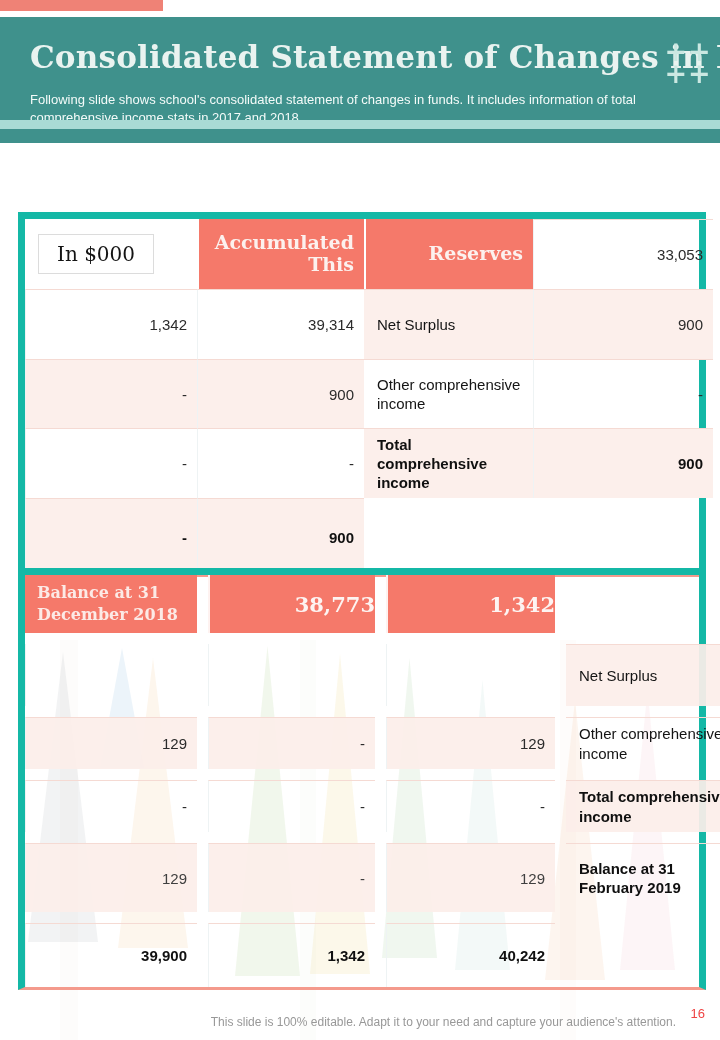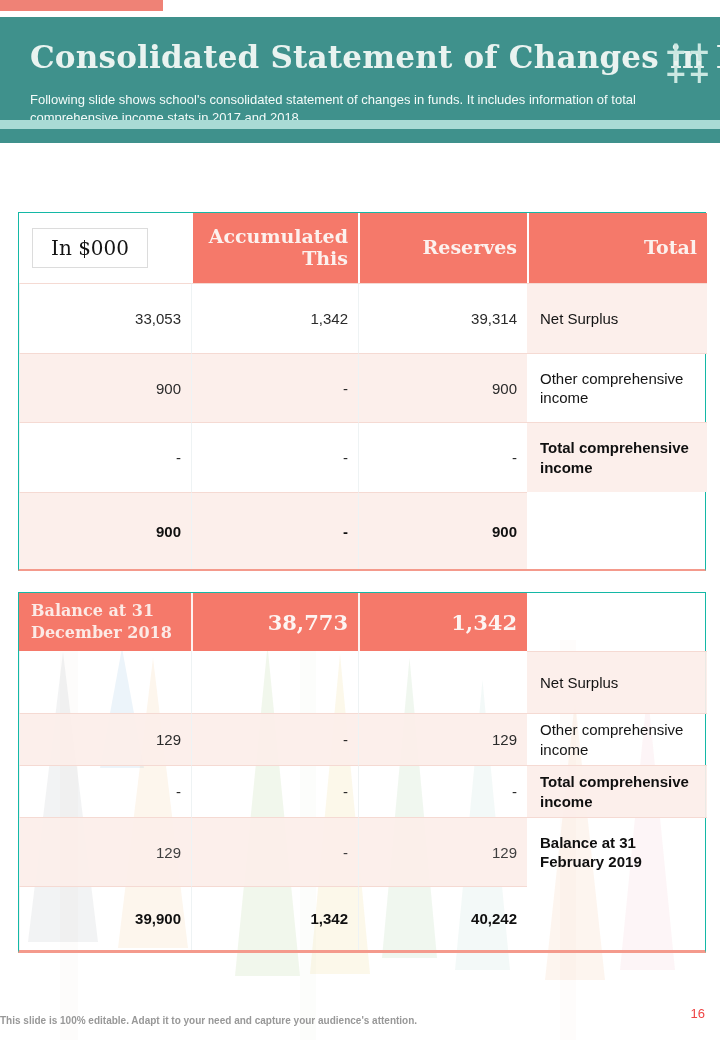--- a/index.html
+++ b/index.html
@@ -31,24 +31,24 @@
 
   
   .watermarks { position:absolute; left:0; top:640px; width:720px; height:400px; z-index:0; }
   .wm { position:absolute; clip-path:polygon(50% 0, 100% 100%, 0 100%); }
   .wstripe { position:absolute; opacity:0.05; }
 
   
   .table {
     position:absolute; left:18px; width:688px; display:grid; z-index:1;
     grid-template-columns:172px 167px 169px 180px;
-    border:1px solid #14b8a6;
+    border:7px solid #14b8a6;
   }
   #table1 { top:212px; grid-template-rows:70px 70px 69px 70px 77px; border-bottom:2px solid #f49a8c; }
-  #table2 { top:592px; grid-template-rows:58px 62px 52px 52px 69px 64px; border-bottom:3px solid #f49a8c; }
+  #table2 { top:568px; grid-template-rows:58px 62px 52px 52px 69px 64px; border-bottom:3px solid #f49a8c;gap:11px; }
 
   .cell { display:flex; align-items:center; }
   .hcell {
     background:#f5796a; color:#fcf1ee; font-family:"DejaVu Serif", serif;
     font-weight:600; font-size:19px; line-height:1.15;
     justify-content:flex-end; text-align:right; padding-right:10px;
     border-left:2px solid #ffffff;
   }
   .unitcell { background:#fff; padding-left:13px; }
   .unitbox {
@@ -64,27 +64,27 @@
   .vline { border-left:1px solid #eef3f4; }
   .hline { border-top:1px solid #f5dad3; }
 
   .h2lbl {
     background:#f5796a; color:#fceae6; font-family:"DejaVu Serif", serif;
     font-weight:bold; font-size:16px; line-height:1.35; padding-left:12px;
   }
   .h2val {
     background:#f5796a; color:#fdf4f2; font-family:"DejaVu Serif", serif;
     font-weight:600; font-size:21px; justify-content:flex-end;
-    padding-right:10px; border-left:2px solid rgba(255,255,255,0.9);
+    border-left:2px solid rgba(255,255,255,0.9);
   }
 
   
   .footer-note {
-    position:absolute; left:0; top:1015px; width:676px; text-align:left;
-    font-size:10px; color:#989898; z-index:1;font-weight:bold;
+    position:absolute; left:0; top:1015px; width:676px; text-align:right;
+    font-size:12px; color:#989898; z-index:1;
   }
   .page-number {
     position:absolute; right:15px; top:1006px; font-size:13px; color:#ef4444; z-index:1;
   }
 </style>
 </head>
 <body>
 
 <div class="slide">
 
@@ -114,21 +114,20 @@
     <div class="wstripe" style="left:300px; top:0; width:16px; height:400px; background:#c4d9b0;"></div>
     <div class="wstripe" style="left:560px; top:0; width:16px; height:400px; background:#e6c9b8;"></div>
   </div>
 
   <div class="table" id="table1">
     <div class="cell unitcell">
       <span class="unitbox">In $000</span>
     </div>
     <div class="cell hcell">Accumulated This</div>
     <div class="cell hcell">Reserves</div>
-    <div class="cell hcell">Total</div>
 
     <div class="cell val vline hline">33,053</div>
     <div class="cell val vline hline">1,342</div>
     <div class="cell val vline hline">39,314</div>
 
     <div class="cell lbl pink hline">Net Surplus</div>
     <div class="cell val pink vline hline">900</div>
     <div class="cell val pink vline hline">-</div>
     <div class="cell val pink vline hline">900</div>
 

